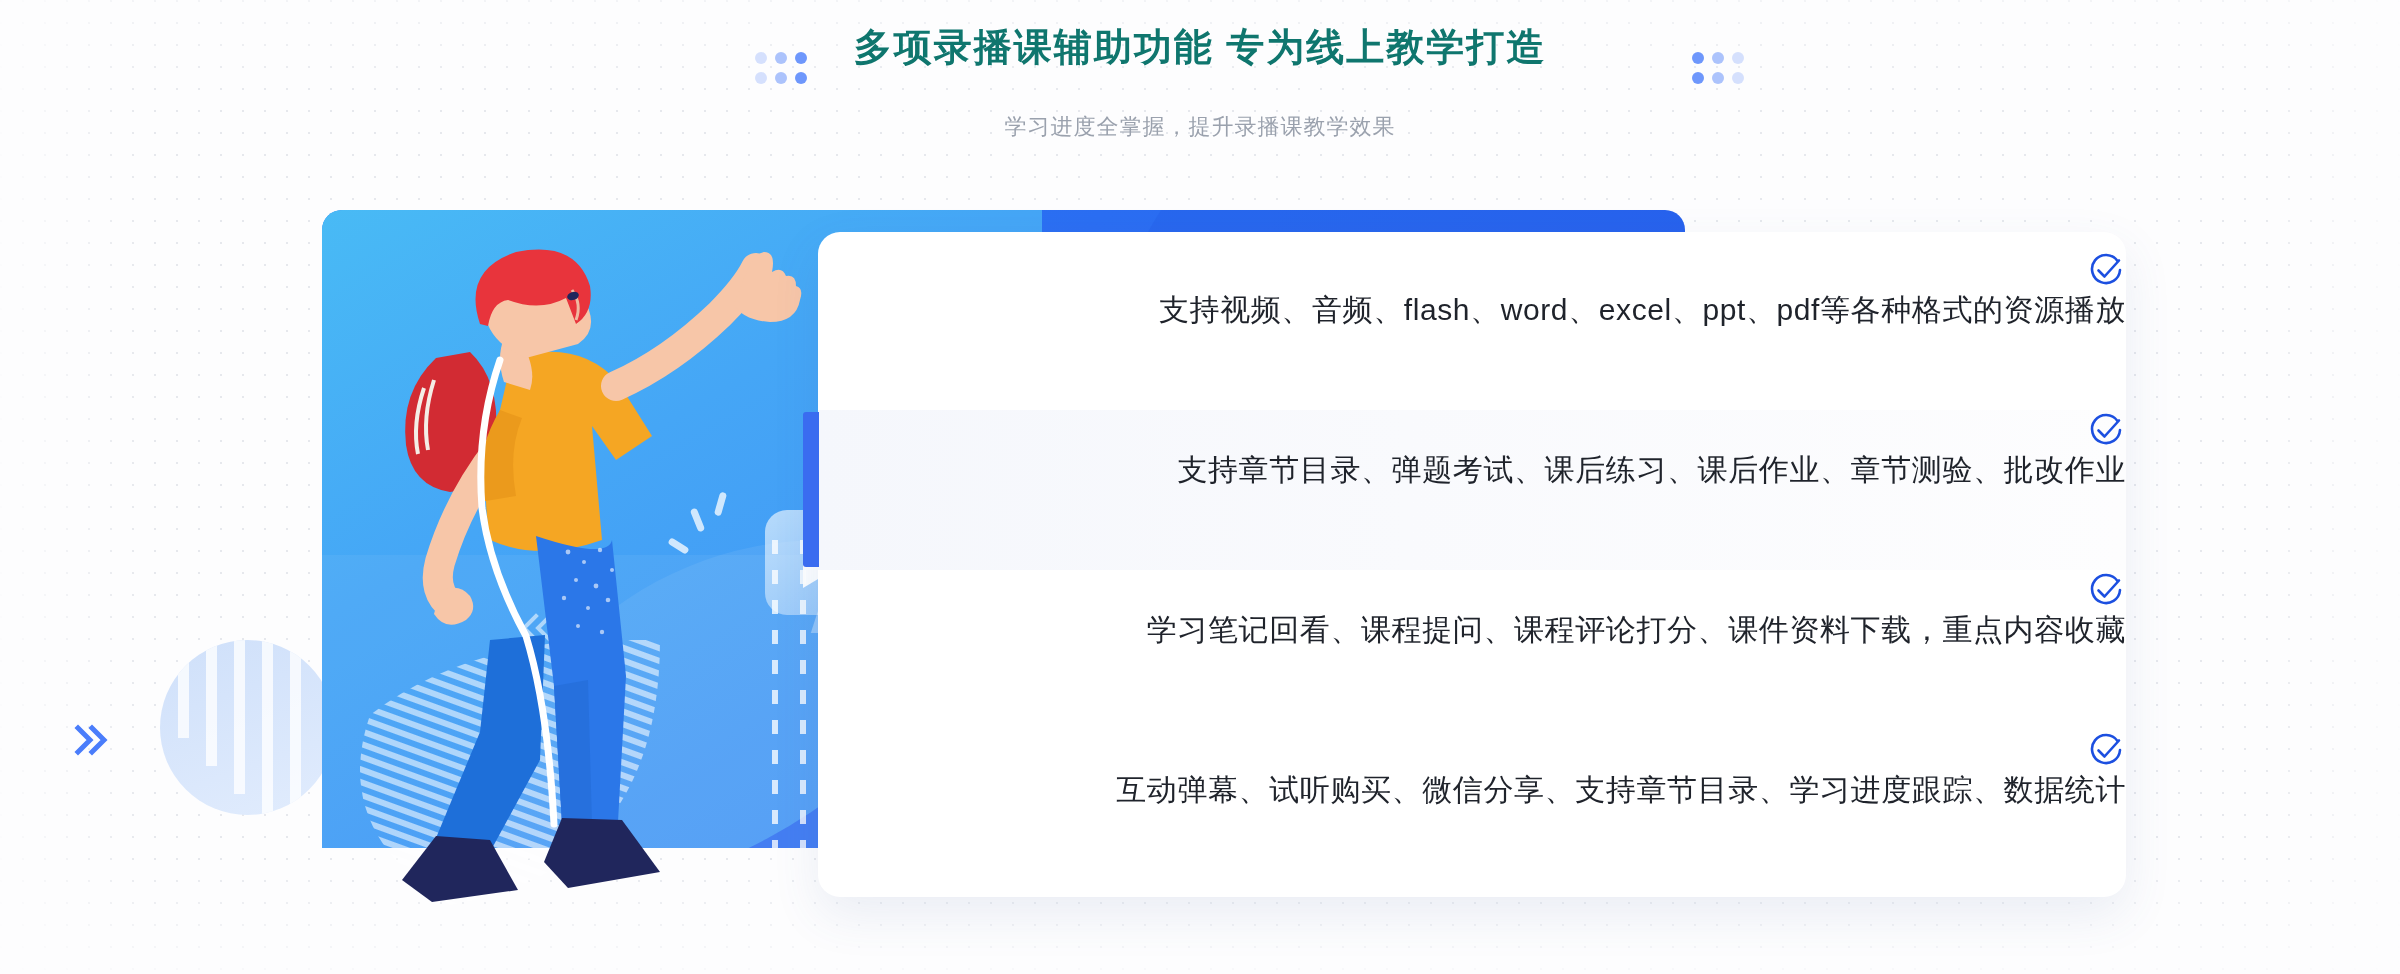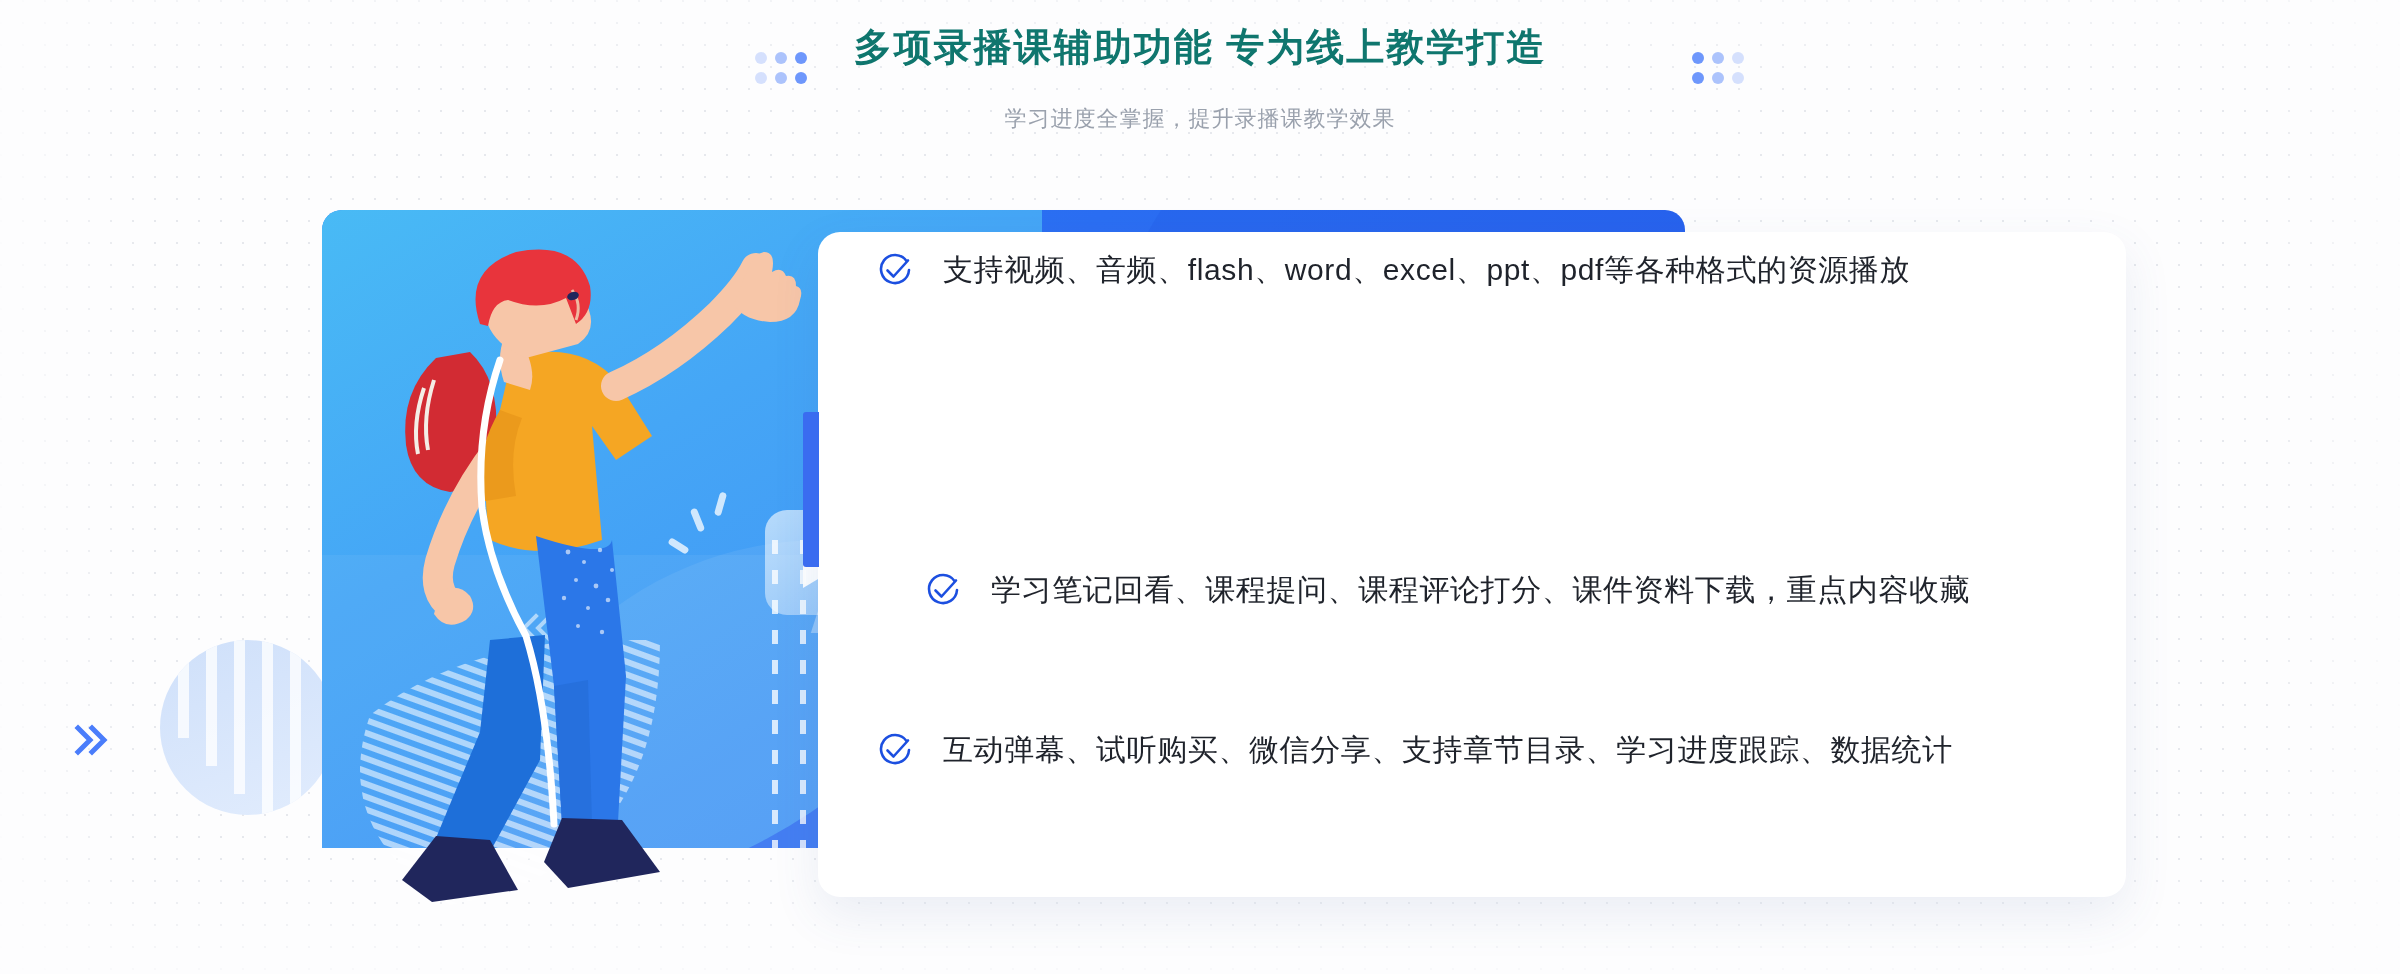--- a/index.html
+++ b/index.html
@@ -26,21 +26,21 @@
 
   
   #header{ position:absolute; top:0; left:0; width:2400px; height:175px; }
   #title{
     position:absolute; top:22px; left:0; width:2400px;
     text-align:center;
     font-size:38px; font-weight:bold; color:#0f766e;
     letter-spacing:2px; white-space:nowrap;
   }
   #subtitle{
-    position:absolute; top:104px; left:0; width:2400px;
+    position:absolute; top:112px; left:0; width:2400px;
     text-align:center;
     font-size:22px; color:#9aa1ad; letter-spacing:1px; white-space:nowrap;
   }
   .dot-cluster{ position:absolute; width:60px; height:38px; }
   .dot-cluster span{
     position:absolute; width:12px; height:12px; border-radius:50%;
     background:#4a7dfb;
   }
 
   
@@ -134,22 +134,22 @@
 
   
   #white-card{
     position:absolute; left:818px; top:232px; width:1308px; height:665px;
     background:#ffffff;
     border-radius:22px;
     box-shadow:0 18px 48px rgba(70,100,160,.10);
     overflow:hidden;
   }
   .feature-row{
-    position:absolute; left:12px; width:1308px; height:160px;
-    display:flex; align-items:flex-start;
+    position:absolute; left:0; width:1308px; height:160px;
+    display:flex; align-items:flex-end;flex-direction:column;
   }
   .feature-row.active{
     background:linear-gradient(to right,#f5f7fc 0%,#f9fafd 45%,#fdfdfe 100%);
   }
   .check-icon{ margin-left:45px; flex:0 0 auto; display:block; }
   .feature-text{
     margin-left:28px;
     font-size:30px; color:#1f232b; letter-spacing:.6px; white-space:nowrap;
   }
   #active-bar{
@@ -285,20 +285,27 @@
 
 <div id="white-card">
 
 <div class="feature-row" style="top: 18px;">
   <svg class="check-icon" width="40" height="40" viewBox="0 0 40 40">
     <path d="M31.5 11 A14 14 0 1 0 34 20" fill="none" stroke="#1c4fe0" stroke-width="2.6" stroke-linecap="round"></path>
     <path d="M12.5 20.5 L18.5 26.5 L33 10.5" fill="none" stroke="#1c4fe0" stroke-width="2.6" stroke-linecap="round" stroke-linejoin="round"></path>
   </svg>
       <span class="feature-text">支持视频、音频、flash、word、excel、ppt、pdf等各种格式的资源播放</span>
     </div>
+    <div class="feature-row active" style="top: 178px;">
+  <svg class="check-icon" width="40" height="40" viewBox="0 0 40 40">
+    <path d="M31.5 11 A14 14 0 1 0 34 20" fill="none" stroke="#1c4fe0" stroke-width="2.6" stroke-linecap="round"></path>
+    <path d="M12.5 20.5 L18.5 26.5 L33 10.5" fill="none" stroke="#1c4fe0" stroke-width="2.6" stroke-linecap="round" stroke-linejoin="round"></path>
+  </svg>
+      <span class="feature-text">支持章节目录、弹题考试、课后练习、课后作业、章节测验、批改作业</span>
+    </div>
     <div class="feature-row" style="top: 338px; padding-left: 48px;">
   <svg class="check-icon" width="40" height="40" viewBox="0 0 40 40">
     <path d="M31.5 11 A14 14 0 1 0 34 20" fill="none" stroke="#1c4fe0" stroke-width="2.6" stroke-linecap="round"></path>
     <path d="M12.5 20.5 L18.5 26.5 L33 10.5" fill="none" stroke="#1c4fe0" stroke-width="2.6" stroke-linecap="round" stroke-linejoin="round"></path>
   </svg>
       <span class="feature-text">学习笔记回看、课程提问、课程评论打分、课件资料下载，重点内容收藏</span>
     </div>
     <div class="feature-row" style="top: 498px;">
   <svg class="check-icon" width="40" height="40" viewBox="0 0 40 40">
     <path d="M31.5 11 A14 14 0 1 0 34 20" fill="none" stroke="#1c4fe0" stroke-width="2.6" stroke-linecap="round"></path>

